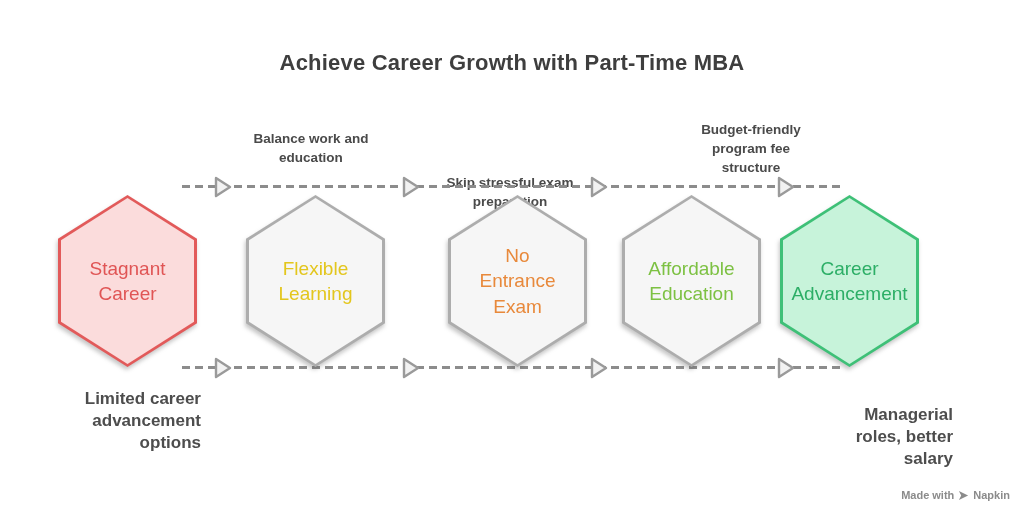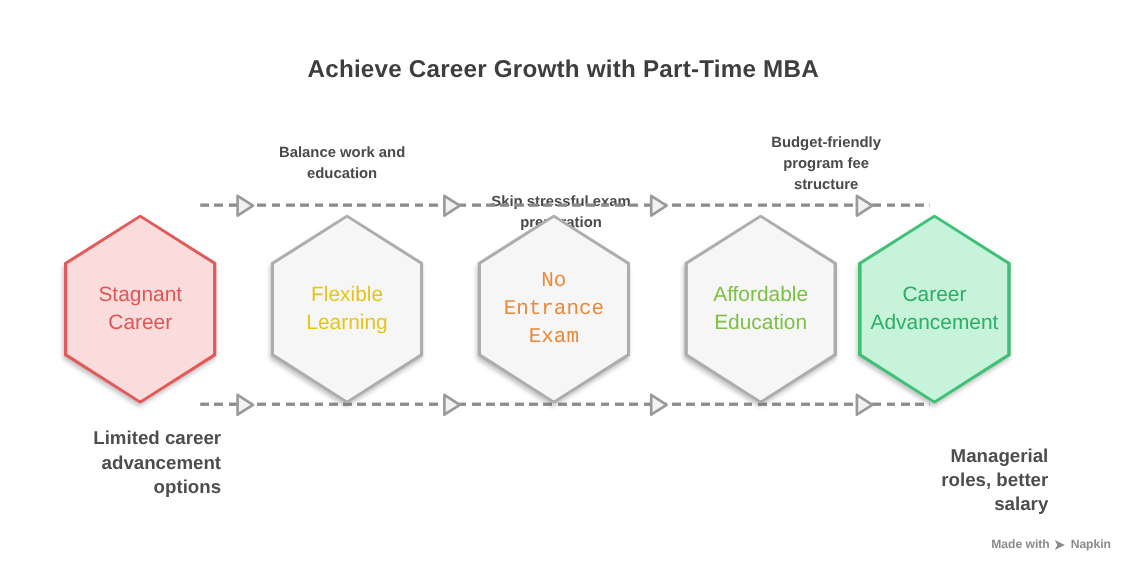--- a/index.html
+++ b/index.html
@@ -159,21 +159,21 @@
     <div class="hex-label" style="color: rgb(224, 85, 85);">Stagnant Career</div>
   </div>
 
   <div class="hex" style="left:246px; top:195px;">
     <div class="hex-shape" style="background: rgb(173, 173, 173);">
       <div class="hex-fill" style="background: rgb(246, 246, 246);"></div>
     </div>
     <div class="hex-label" style="color: rgb(227, 198, 29);">Flexible Learning</div>
   </div>
 
-  <div class="hex" style="left:434px; top:195px;font-family:Liberation Mono, monospace;">
+  <div class="hex" style="left:448px; top:195px;">
     <div class="hex-shape" style="background: rgb(173, 173, 173);">
       <div class="hex-fill" style="background: rgb(246, 246, 246);"></div>
     </div>
     <div class="hex-label" style="color: rgb(232, 137, 59);">No Entrance Exam</div>
   </div>
 
   <div class="hex" style="left:622px; top:195px;">
     <div class="hex-shape" style="background: rgb(173, 173, 173);">
       <div class="hex-fill" style="background: rgb(246, 246, 246);"></div>
     </div>

